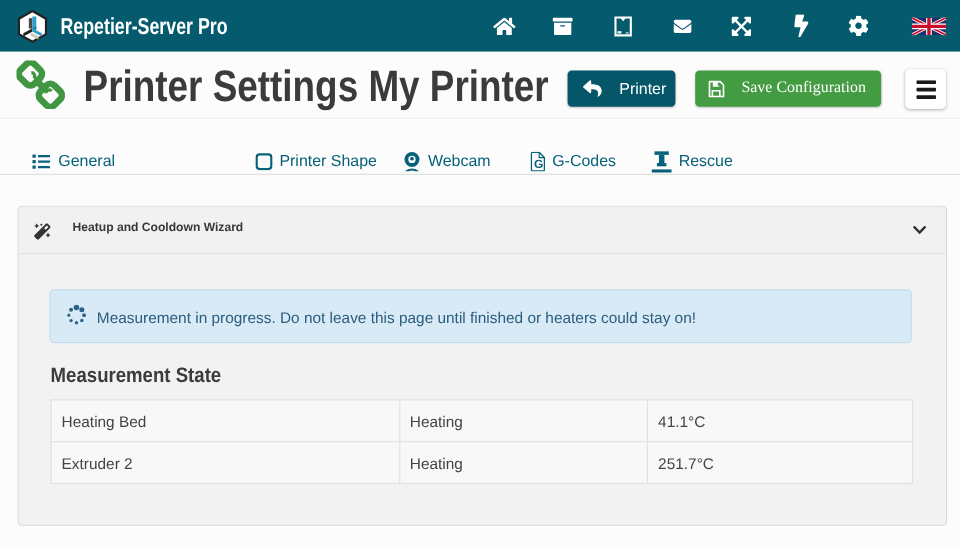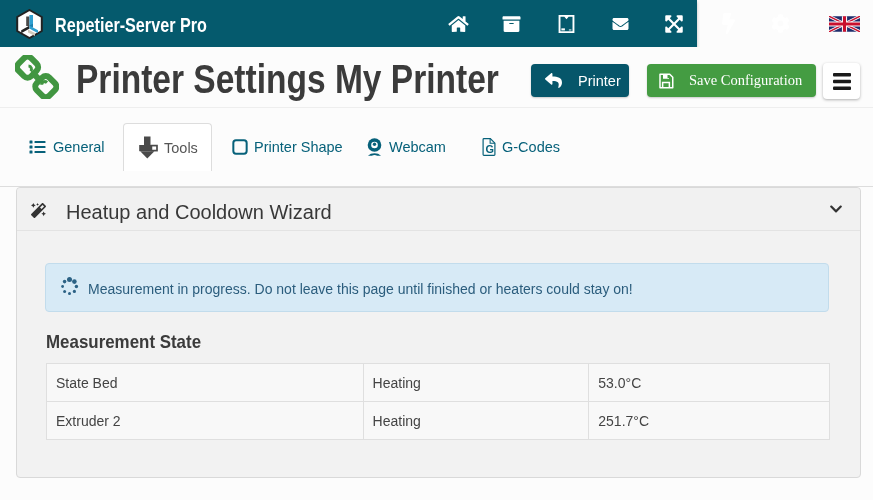--- a/index.html
+++ b/index.html
@@ -1,40 +1,40 @@
 <!DOCTYPE html>
 <html><head>
 <meta charset="utf-8">
 <style>
 * { margin:0; padding:0; box-sizing:border-box; }
 html,body { width:873px; height:500px; background:#fcfcfc; font-family:"Liberation Sans",sans-serif; overflow:hidden; }
-.navbar { position:absolute; left:0; top:0; width:697px; height:47px; background:#055a6d; box-shadow:0 2px 3px rgba(0,0,0,0.25); }
+.navbar { position:absolute; left:0; top:0; width:873px; height:47px; background:#055a6d; box-shadow:0 2px 3px rgba(0,0,0,0.25); }
 .logo { position:absolute; left:16px; top:9px; }
 .brand { position:absolute; left:55px; top:13px; color:#fff; font-size:21px; font-weight:bold; transform:scaleX(0.77); transform-origin:left top; white-space:nowrap; }
 .navicon { position:absolute; top:0; height:47px; display:flex; align-items:center; justify-content:center; width:54px; }
 .navicon svg { display:block; }
 
 .pageheader { position:absolute; left:0; top:47px; width:873px; height:61px; background:#fcfcfc; border-bottom:1px solid #eeeeee; }
 .chain { position:absolute; left:15px; top:55px; }
 .title { position:absolute; left:76px; top:57px; font-size:40px; font-weight:bold; color:#3b3b3b; transform:scaleX(0.838); transform-origin:left top; white-space:nowrap; }
-.btn { position:absolute; top:64px; height:33px; border-radius:4px; color:#fff; font-size:14.5px; display:flex; align-items:center; box-shadow:0 1px 2px rgba(0,0,0,0.2);margin-left:15px; }
+.btn { position:absolute; top:64px; height:33px; border-radius:4px; color:#fff; font-size:14.5px; display:flex; align-items:center; box-shadow:0 1px 2px rgba(0,0,0,0.2); }
 .btn-printer { left:516px; width:98px; background:#06566a; }
 .btn-save { left:632px; width:169px; background:#449c42;font-family:Liberation Serif, serif; }
 .btn-printer svg { margin-left:13px; } .btn-save svg { margin-left:10px; }
 .btn-printer span { margin-left:15px; } .btn-save span { margin-left:14px; } .btn span { white-space:nowrap; }
 .btn-menu { position:absolute; left:823px; top:63px; width:37px; height:36px; background:#fff; border-radius:4px; box-shadow:0 1px 3px rgba(0,0,0,0.3); display:flex; align-items:center; justify-content:center; }
 
-.tabs { position:absolute; left:0; top:107px; width:873px; height:80px; border-bottom:1px solid #ddd; }
+.tabs { position:absolute; left:0; top:107px; width:873px; height:52px; border-bottom:1px solid #ddd; }
 .tab { position:absolute; top:16px; height:48px; display:flex; align-items:center; font-size:14.5px; color:#07617a; }
 .tab svg { margin-right:6px; }
 .tab-active { background:#fff; border:1px solid #ddd; border-bottom:0; border-radius:4px 4px 0 0; color:#555; top:16px; height:48px; padding:0 13px; }
 
 .panel { position:absolute; left:16px; top:187px; width:845px; height:291px; background:#f2f2f2; border:1px solid #d9d9d9; border-radius:4px; }
 .panel-heading { position:absolute; left:0; top:0; width:843px; height:43px; background:#f1f1f1; border-bottom:1px solid #e3e3e3; border-radius:4px 4px 0 0; }
-.panel-title { position:absolute; left:49px; top:13px; font-size:20px; font-weight:normal; color:#383838; }
+.panel-title { position:absolute; left:49px; top:13px; font-size:11px; font-weight:bold; color:#383838; }
 .wand { position:absolute; left:14px; top:15px; }
 .chev { position:absolute; right:15px; top:14px; }
 .alert { position:absolute; left:28px; top:75px; width:784px; height:49px; background:#d7eaf6; border:1px solid #c2dcec; border-radius:4px; color:#2b5d7d; font-size:14px;padding-left:12px; }
 .alert .spin { position:absolute; left:14px; top:13px; }
 .alert .atext { position:absolute; left:42px; top:17px; }
 .mstate { position:absolute; left:29px; top:143px; font-size:19px; font-weight:bold; color:#3b3b3b; transform:scaleX(0.89); transform-origin:left top; white-space:nowrap; }
 table.meas { position:absolute; left:29px; top:175px; width:784px; border-collapse:collapse; background:#f8f8f8; }
 table.meas td { border:1px solid #dfdfdf; height:38px; font-size:14px; color:#444; padding-left:9px; }
 td.c1 { width:317px; }
 td.c2 { width:226px; }
@@ -142,31 +142,20 @@
     </svg>
   </div>
 
 <div class="tabs">
   <div class="tab" style="left:28px;">
     <svg width="19" height="16" viewBox="0 0 512 512">
         <path fill="#07617a" d="M80 368H16a16 16 0 0 0-16 16v64a16 16 0 0 0 16 16h64a16 16 0 0 0 16-16v-64a16 16 0 0 0-16-16zm0-320H16A16 16 0 0 0 0 64v64a16 16 0 0 0 16 16h64a16 16 0 0 0 16-16V64a16 16 0 0 0-16-16zm0 160H16a16 16 0 0 0-16 16v64a16 16 0 0 0 16 16h64a16 16 0 0 0 16-16v-64a16 16 0 0 0-16-16zm416 176H176a16 16 0 0 0-16 16v32a16 16 0 0 0 16 16h320a16 16 0 0 0 16-16v-32a16 16 0 0 0-16-16zm0-320H176a16 16 0 0 0-16 16v32a16 16 0 0 0 16 16h320a16 16 0 0 0 16-16V80a16 16 0 0 0-16-16zm0 160H176a16 16 0 0 0-16 16v32a16 16 0 0 0 16 16h320a16 16 0 0 0 16-16v-32a16 16 0 0 0-16-16z"></path>
       </svg>
     General
   </div>
-  <div class="tab tab-active" style="left:123px;">
-    <svg width="21" height="23" viewBox="0 0 21 23">
-        <g fill="#4a4a4a">
-          <rect x="7" y="0.5" width="6.5" height="8.5"></rect>
-          <rect x="2.2" y="9" width="14" height="6.2"></rect>
-          <path d="M3.2 15.2 L17.4 15.2 L10.3 22.6 Z"></path>
-        </g>
-        <rect x="14.4" y="9.6" width="5.6" height="5" fill="#fff" stroke="#4a4a4a" stroke-width="1.7"></rect>
-      </svg>
-    Tools
-  </div>
   <div class="tab" style="left:232px;">
     <svg width="16" height="16" viewBox="0 0 24 24">
         <rect x="2" y="2" width="20" height="20" rx="4" fill="none" stroke="#07617a" stroke-width="3"></rect>
       </svg>
     Printer Shape
   </div>
   <div class="tab" style="left:366px;">
     <svg width="17" height="20" viewBox="0 0 19 21">
         <g fill="#07617a">
           <circle cx="9.5" cy="8.2" r="7.6"></circle>
@@ -177,20 +166,31 @@
       </svg>
     Webcam
   </div>
   <div class="tab" style="left:482px;">
     <svg width="14" height="18" viewBox="0 0 384 512">
         <path fill="none" stroke="#07617a" stroke-width="34" d="M230 17H48a24 24 0 0 0-24 24v430a24 24 0 0 0 24 24h288a24 24 0 0 0 24-24V147L230 17z"></path>
         <path fill="none" stroke="#07617a" stroke-width="30" d="M224 16v136h136"></path>
         <text x="92" y="430" font-size="310" font-weight="bold" fill="#07617a" font-family="Liberation Sans">G</text>
       </svg>
     G-Codes
+  </div>
+  <div class="tab" style="left:592px;">
+    <svg width="19" height="20" viewBox="0 0 19 20">
+        <g fill="#07617a">
+          <rect x="3" y="0.6" width="13" height="3.2"></rect>
+          <rect x="7" y="3.8" width="5" height="7.4"></rect>
+          <rect x="5.2" y="11.2" width="8.6" height="3"></rect>
+          <rect x="0.5" y="17" width="18" height="3"></rect>
+        </g>
+      </svg>
+    Rescue
   </div>
 </div>
 
 <div class="panel">
   <div class="panel-heading">
     <svg class="wand" width="15" height="15" viewBox="0 0 512 512">
         <path fill="#333" d="M224 96l16-32 32-16-32-16-16-32-16 32-32 16 32 16 16 32zM80 160l26.66-53.33L160 80l-53.34-26.67L80 0 53.34 53.33 0 80l53.34 26.67L80 160zm352 128l-26.66 53.33L352 368l53.34 26.67L432 448l26.66-53.33L512 368l-53.34-26.67L432 288zm70.62-193.77L417.77 9.38C411.53 3.12 403.34 0 395.15 0c-8.19 0-16.38 3.12-22.63 9.38L9.38 372.52c-12.5 12.5-12.5 32.76 0 45.25l84.85 84.85c6.25 6.25 14.44 9.37 22.62 9.37 8.19 0 16.38-3.12 22.63-9.37l363.14-363.15c12.5-12.48 12.5-32.75 0-45.24zM359.45 203.46l-50.91-50.91 86.6-86.6 50.91 50.91-86.6 86.6z"></path>
       </svg>
     <span class="panel-title">Heatup and Cooldown Wizard</span>
     <svg class="chev" width="18" height="14" viewBox="0 0 448 512">
@@ -209,23 +209,23 @@
           <circle cx="2.6" cy="9.5" r="1.4"></circle>
           <circle cx="4.6" cy="4.6" r="1.8"></circle>
         </g>
       </svg>
     <span class="atext">Measurement in progress. Do not leave this page until finished or heaters could stay on!</span>
   </div>
   <div class="mstate">Measurement State</div>
   <table class="meas">
     <tbody>
         <tr>
-          <td class="c1">State Bed</td>
+          <td class="c1">Heating Bed</td>
           <td class="c2">Heating</td>
-          <td class="c3">53.0°C</td>
+          <td class="c3">41.1°C</td>
         </tr>
     <tr>
           <td class="c1">Extruder 2</td>
           <td class="c2">Heating</td>
           <td class="c3">251.7°C</td>
         </tr>
   </tbody>
     </table>
 </div>
 

